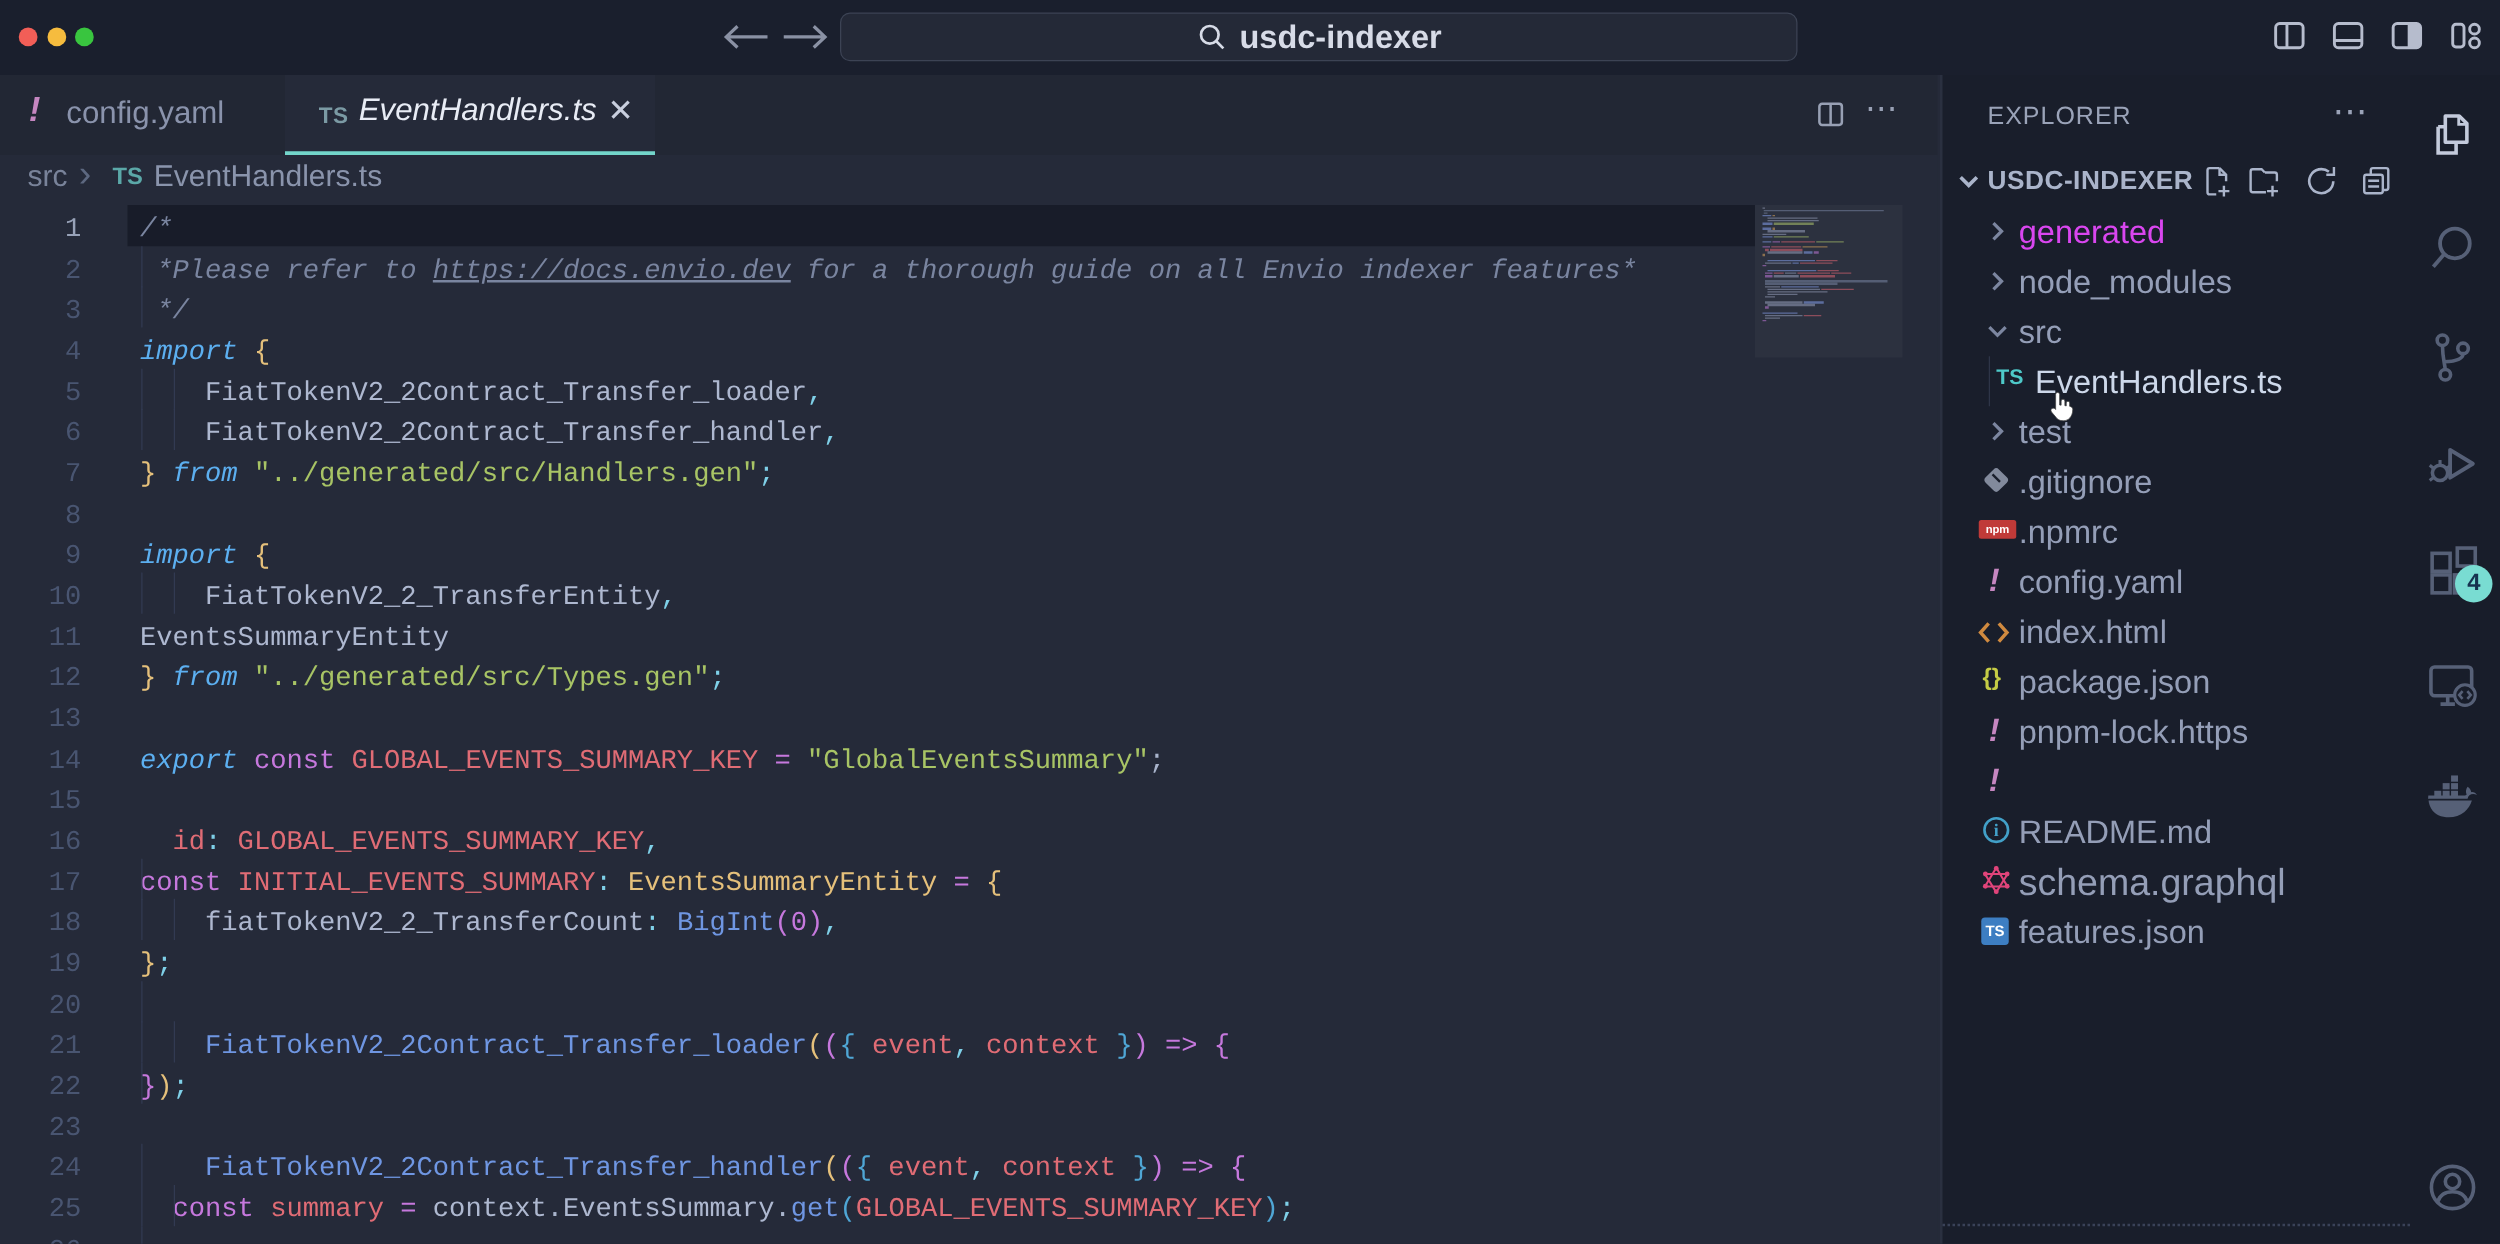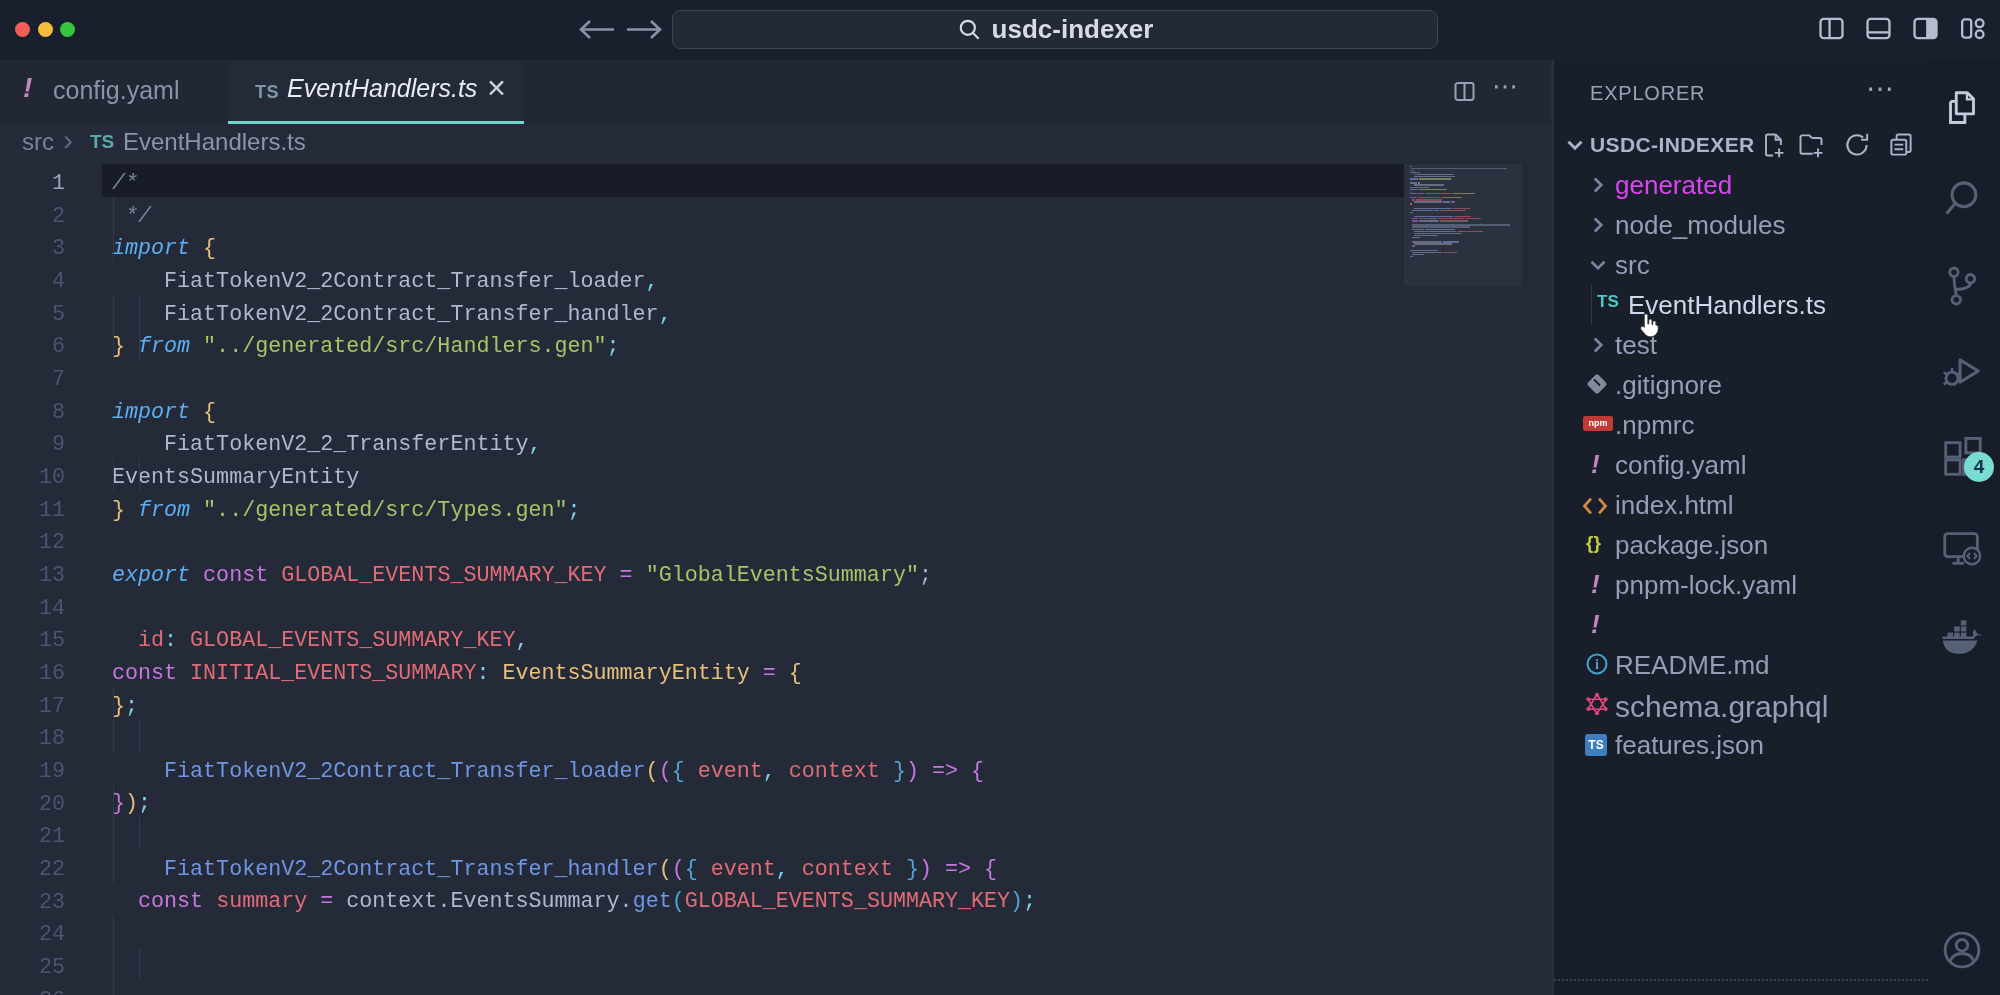--- a/index.html
+++ b/index.html
@@ -90,35 +90,37 @@
   <span style="position:absolute;left:63px;top:-1px;color:#5d6880;font-size:30px">›</span>
   <span style="position:absolute;left:90px;top:7px;color:#5ba8a8;font-size:19px;font-weight:bold">TS</span>
   <span style="position:absolute;left:123px;top:4px;color:#8a94ac">EventHandlers.ts</span>
 </div>
 <div id="editor">
   <div id="curline"></div>
   <div id="mslider"></div>
   <div id="gutter"><span style="color:#98a2b8">1</span><br>2<br>3<br>4<br>5<br>6<br>7<br>8<br>9<br>10<br>11<br>12<br>13<br>14<br>15<br>16<br>17<br>18<br>19<br>20<br>21<br>22<br>23<br>24<br>25<br>26</div>
   <div id="codewrap">
       <div class="ln"><span class="cm">/*</span></div>
+      <div class="ln"><span class="cm"> *Please refer to <u>https://docs.envio.dev</u> for a thorough guide on all Envio indexer features*</span></div>
       <div class="ln"><span class="cm"> */</span></div>
       <div class="ln"><span class="kw">import</span> <span class="gd">{</span></div>
       <div class="ln">    FiatTokenV2_2Contract_Transfer_loader<span class="cy">,</span></div>
       <div class="ln">    FiatTokenV2_2Contract_Transfer_handler<span class="cy">,</span></div>
       <div class="ln"><span class="gd">}</span> <span class="kw">from</span> <span class="st">"../generated/src/Handlers.gen"</span><span class="cy">;</span></div>
       <div class="ln"></div>
       <div class="ln"><span class="kw">import</span> <span class="gd">{</span></div>
       <div class="ln">    FiatTokenV2_2_TransferEntity<span class="cy">,</span></div>
       <div class="ln">EventsSummaryEntity</div>
       <div class="ln"><span class="gd">}</span> <span class="kw">from</span> <span class="st">"../generated/src/Types.gen"</span><span class="cy">;</span></div>
       <div class="ln"></div>
       <div class="ln"><span class="kw">export</span> <span class="pu">const</span> <span class="rd">GLOBAL_EVENTS_SUMMARY_KEY</span> <span class="pu">=</span> <span class="st">"GlobalEventsSummary"</span><span class="gy">;</span></div>
       <div class="ln"></div>
       <div class="ln">  <span class="rd">id</span><span class="cy">:</span> <span class="rd">GLOBAL_EVENTS_SUMMARY_KEY</span><span class="cy">,</span></div>
       <div class="ln"><span class="pu">const</span> <span class="rd">INITIAL_EVENTS_SUMMARY</span><span class="cy">:</span> <span class="gd">EventsSummaryEntity</span> <span class="pu">=</span> <span class="gd">{</span></div>
+      <div class="ln">    fiatTokenV2_2_TransferCount<span class="cy">:</span> <span class="fn">BigInt</span><span class="pu">(0)</span><span class="cy">,</span></div>
       <div class="ln"><span class="gd">}</span><span class="cy">;</span></div>
       <div class="ln"></div>
       <div class="ln">    <span class="fn">FiatTokenV2_2Contract_Transfer_loader</span><span class="gd">(</span><span class="pu">(</span><span class="bl">{</span> <span class="rd">event</span><span class="cy">,</span> <span class="rd">context</span> <span class="bl">}</span><span class="pu">)</span> <span class="pu">=&gt;</span> <span class="pu">{</span></div>
       <div class="ln"><span class="pu">}</span><span class="gd">)</span><span class="cy">;</span></div>
       <div class="ln"></div>
       <div class="ln">    <span class="fn">FiatTokenV2_2Contract_Transfer_handler</span><span class="gd">(</span><span class="pu">(</span><span class="bl">{</span> <span class="rd">event</span><span class="cy">,</span> <span class="rd">context</span> <span class="bl">}</span><span class="pu">)</span> <span class="pu">=&gt;</span> <span class="pu">{</span></div>
       <div class="ln">  <span class="pu">const</span> <span class="rd">summary</span> <span class="pu">=</span> context<span class="gy">.</span>EventsSummary<span class="gy">.</span><span class="fn">get</span><span class="bl">(</span><span class="rd">GLOBAL_EVENTS_SUMMARY_KEY</span><span class="bl">)</span><span class="cy">;</span></div>
     </div>
   <div class="ig" style="left:113px;top:32.7px;height:33px"></div>
     <div class="ig" style="left:113px;top:65.3px;height:33px"></div>
@@ -260,21 +262,21 @@
     <div style="position:absolute;left:61px;top:350px;color:#949eb7;font-size:26px">.npmrc</div>
     <span style="position:absolute;left:37px;top:389px;color:#c586c0;font-style:italic;font-weight:bold;font-size:26px">!</span>
     <div style="position:absolute;left:61px;top:390px;color:#949eb7;font-size:26px">config.yaml</div>
     <svg style="position:absolute;left:28px;top:435px" width="26" height="22" viewBox="0 0 16 12">
       <path d="M5.5 1.5 L1.5 6 L5.5 10.5 M10.5 1.5 L14.5 6 L10.5 10.5" stroke="#d08a3f" stroke-width="1.7" fill="none"></path>
     </svg>
     <div style="position:absolute;left:61px;top:430px;color:#949eb7;font-size:26px">index.html</div>
     <span style="position:absolute;left:32px;top:472px;color:#c5cc45;font-size:19px;font-weight:bold">{}</span>
     <div style="position:absolute;left:61px;top:470px;color:#949eb7;font-size:26px">package.json</div>
     <span style="position:absolute;left:37px;top:509px;color:#c586c0;font-style:italic;font-weight:bold;font-size:26px">!</span>
-    <div style="position:absolute;left:61px;top:510px;color:#949eb7;font-size:26px">pnpm-lock.yaml</div>
+    <div style="position:absolute;left:61px;top:510px;color:#949eb7;font-size:26px">pnpm-lock.https</div>
     <span style="position:absolute;left:37px;top:549px;color:#c586c0;font-style:italic;font-weight:bold;font-size:26px">!</span>
     <svg style="position:absolute;left:31px;top:592px" width="24" height="24" viewBox="0 0 16 16">
       <circle cx="8" cy="8" r="6.3" fill="none" stroke="#42a0c8" stroke-width="1.4"></circle>
       <text x="8" y="11.4" font-size="9.5" font-weight="bold" fill="#42a0c8" text-anchor="middle" font-family="Liberation Serif">i</text>
     </svg>
     <div style="position:absolute;left:61px;top:590px;color:#949eb7;font-size:26px">README.md</div>
     <svg style="position:absolute;left:31px;top:632px" width="24" height="24" viewBox="0 0 16 16">
       <g stroke="#e0447a" stroke-width="1.1" fill="none">
         <path d="M8 1.5 L14 11.5 L2 11.5 Z"></path>
         <path d="M2 4.8 L14 4.8 L8 14.5 Z"></path>

